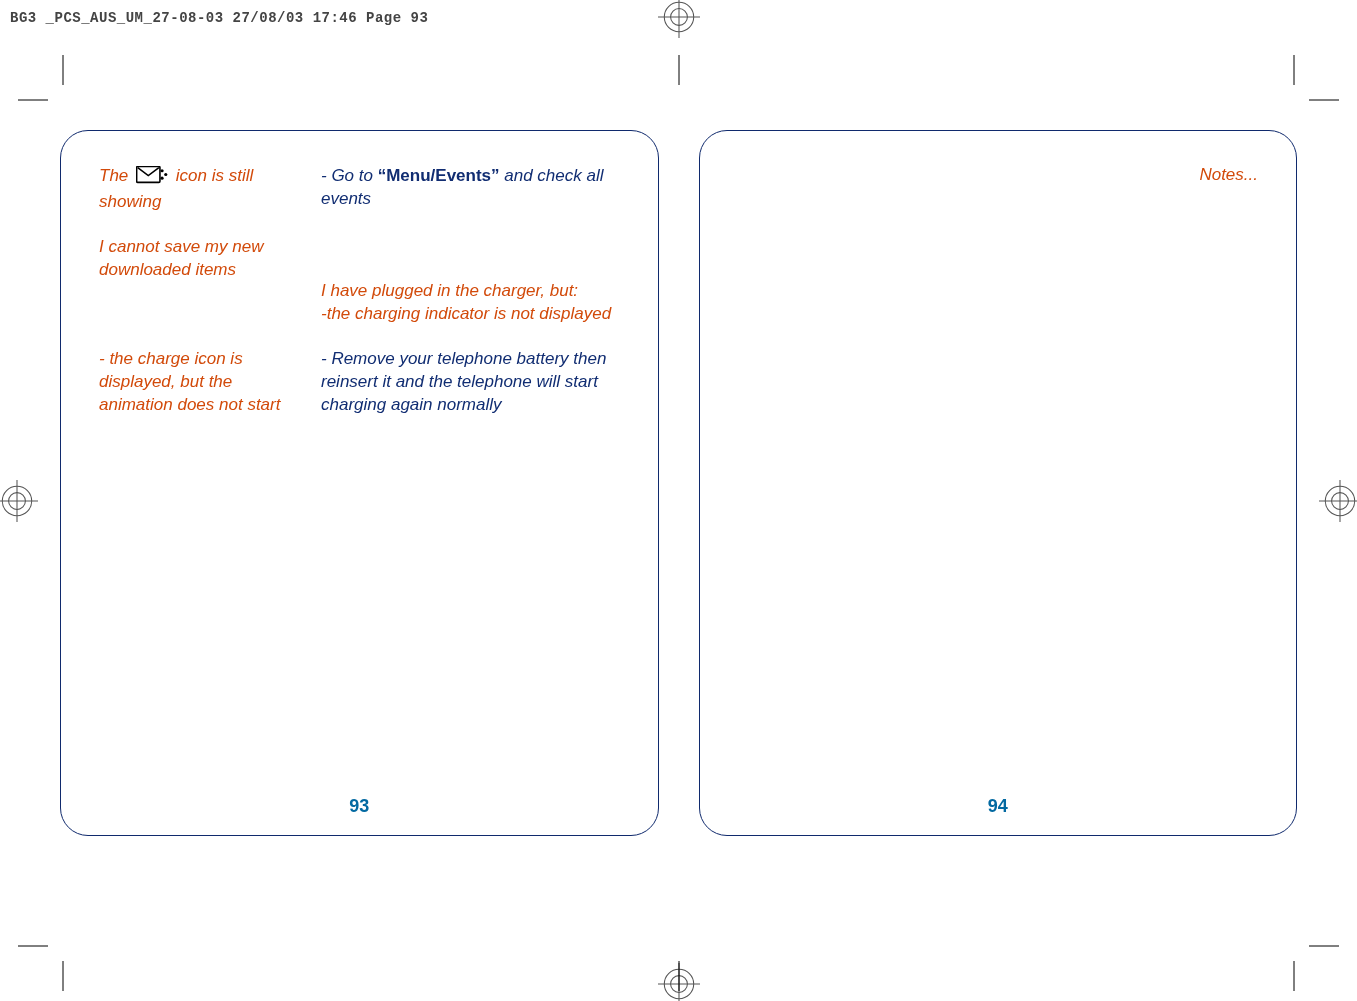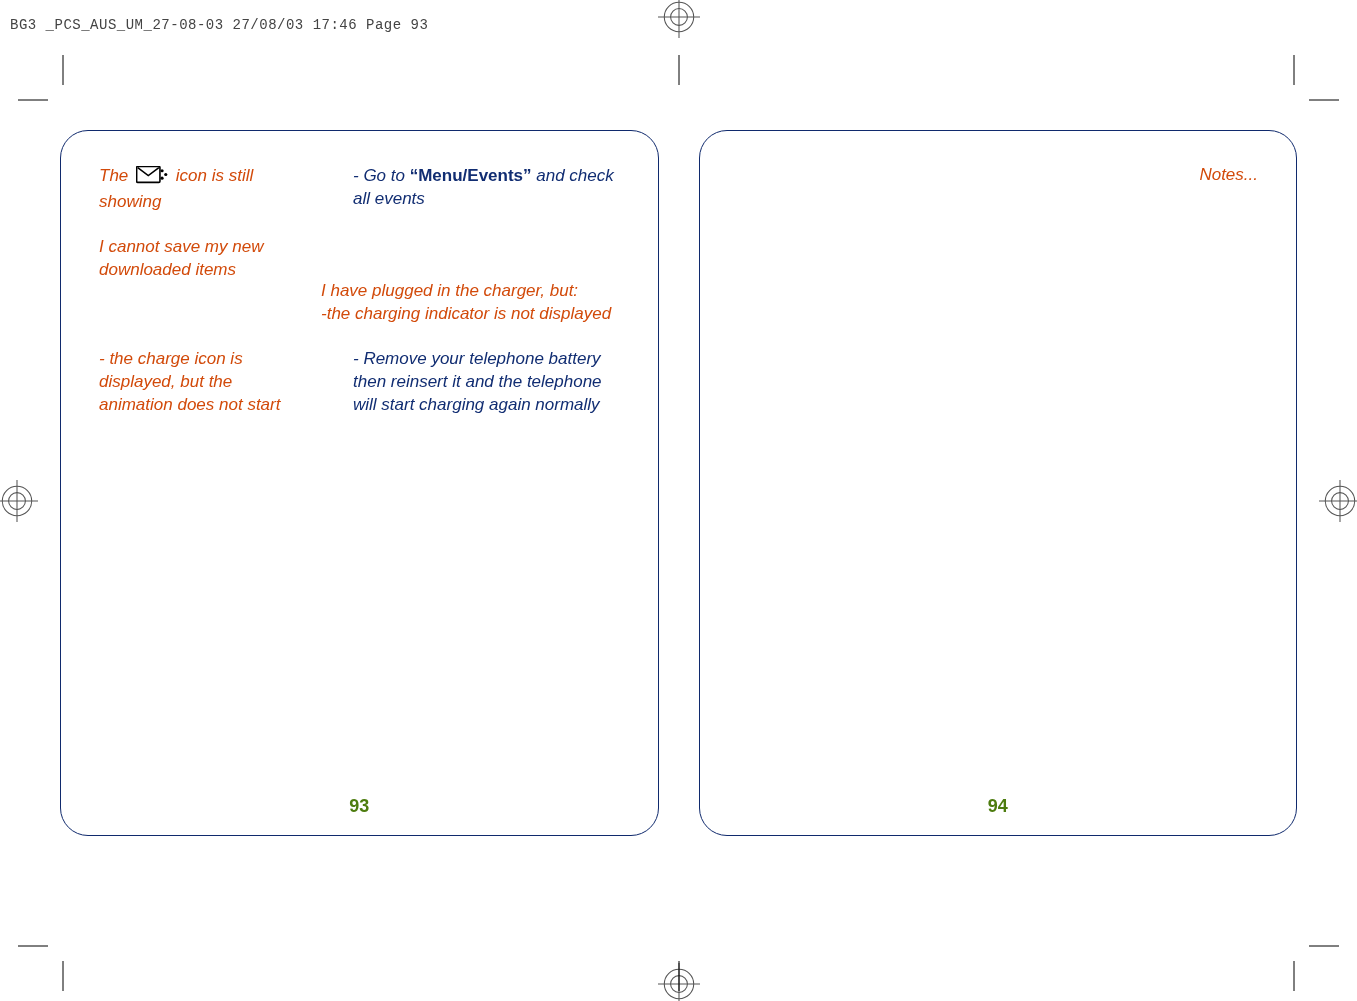--- a/index.html
+++ b/index.html
@@ -8,26 +8,27 @@
     background: #fff;
     width: 1357px;
     height: 1001px;
     font-family: "Trebuchet MS", "Segoe UI", sans-serif;
     position: relative;
     color: #222;
   }
 
   .header-line {
     position: absolute;
-    top: 17px;
+    top: 10px;
     left: 10px;
     font-family: "Courier New", monospace;
     font-size: 14px;
     letter-spacing: 0.5px;
     color: #444;
+    font-weight: bold;
   }
 
   .crop-mark {
     position: absolute;
     width: 60px;
     height: 60px;
     pointer-events: none;
   }
   .crop-mark svg { width: 100%; height: 100%; }
 
@@ -59,39 +60,39 @@
     height: 706px;
     box-sizing: border-box;
     position: relative;
   }
 
   .page-number {
     position: absolute;
     bottom: 18px;
     left: 50%;
     transform: translateX(-50%);
-    color: #4d7c0f;
+    color: #0369a1;
     font-weight: 700;
     font-size: 18px;
     font-family: "Verdana", sans-serif;
   }
 
   .content-grid {
     display: grid;
     grid-template-columns: 200px 1fr;
     column-gap: 22px;
     row-gap: 22px;
     font-size: 17px;
     line-height: 1.35;
     color: #112d72;
     font-style: italic;
   }
 
   .problem { color: #d24a0a; }
-  .solution { color: #112d72; margin-left: 32px; }
+  .solution { color: #112d72; }
   .bold { font-weight: 700; font-style: normal; }
 
   .notes-head {
     color: #d24a0a;
     font-style: italic;
     font-size: 17px;
     text-align: right;
   }
 
   .icon-inline {

